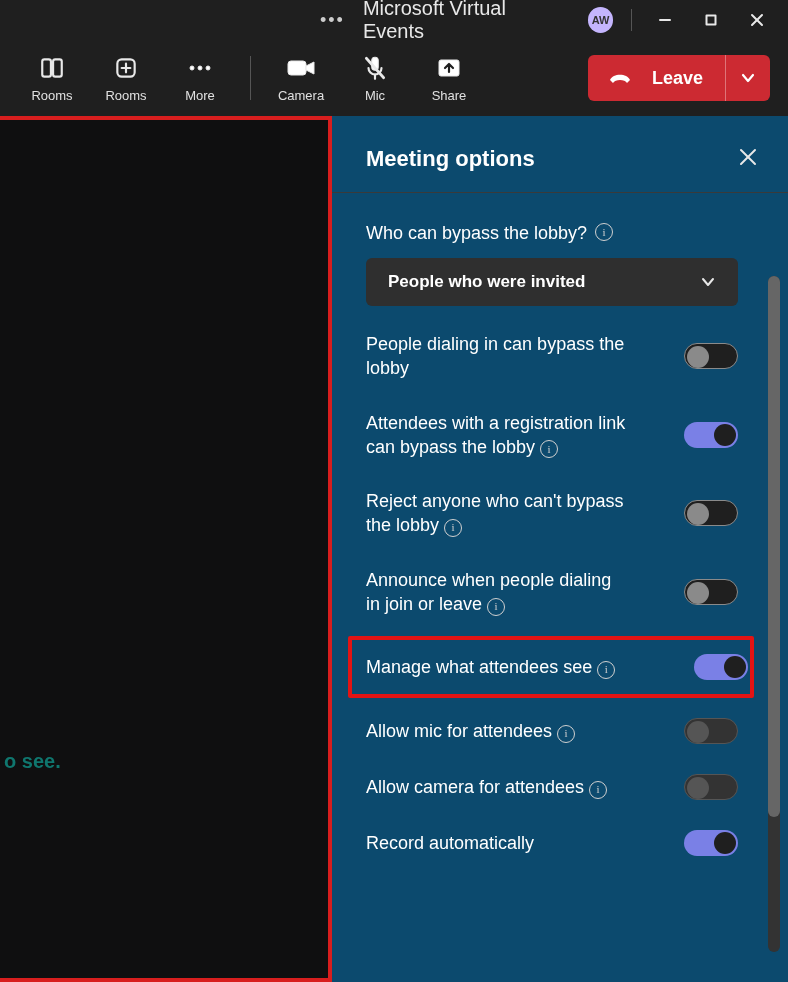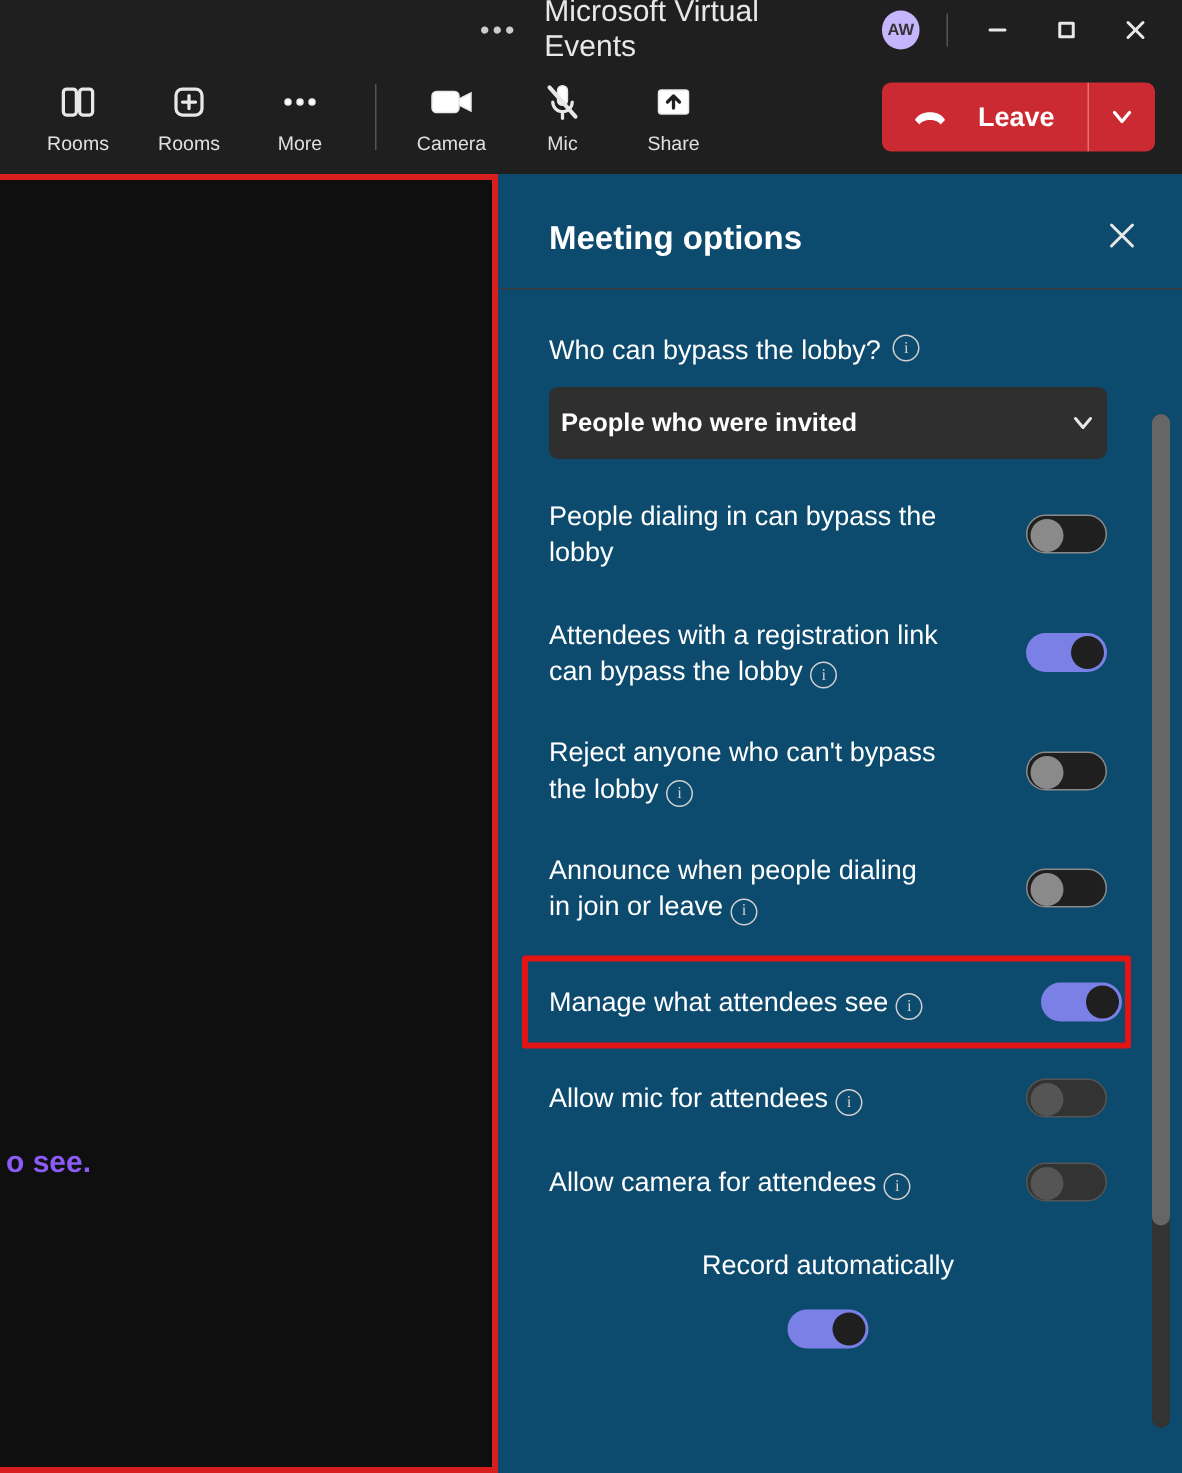--- a/index.html
+++ b/index.html
@@ -82,22 +82,22 @@
   }
   .stage {
     width: 332px;
     height: 100%;
     background:#0f0f10;
     border: 4px solid #d81e1e;
     border-left: none;
     position:relative;
   }
   .stage-text {
-    position:absolute; top: 644px; left: 4px;
-    color:#8b5cf6; font-size:20px; font-weight:700;
+    position:absolute; top: 630px; left: 4px;
+    color:#0f766e; font-size:20px; font-weight:700;
   }
 
   .panel {
     flex:1;
     background:#0c4a6e;
     display:flex; flex-direction:column;
     position:relative;
   }
   .panel-header {
     display:flex; align-items:center; justify-content:space-between;
@@ -120,21 +120,21 @@
   }
   .info-icon {
     width:18px; height:18px; border:1.5px solid #d0d0d0; border-radius:50%;
     display:inline-flex; align-items:center; justify-content:center;
     font-size:11px; color:#d0d0d0; font-family: Georgia, serif;
   }
 
   .dropdown {
     background:#2f2f2f; border-radius:6px; height:48px;
     display:flex; align-items:center; justify-content:space-between;
-    padding:0 8px; cursor:pointer; margin-bottom:26px;
+    padding:0 22px; cursor:pointer; margin-bottom:26px;
     font-size:17px; font-weight:600;
   }
   .dropdown svg { width:16px; height:16px; }
 
   .opt-row {
     display:flex; align-items:center; justify-content:space-between;
     gap:18px; margin-bottom:30px;
     font-size:18px; line-height:1.35;
   }
   .opt-row .label { max-width: 260px; display:block; }
@@ -357,21 +357,21 @@
           </div>
       </div>
 
       <div class="opt-row">
         <span class="label"><span class="lbl-line">Allow camera for attendees</span> <span class="info-icon">i</span></span>
         <div class="toggle disabled">
             <div class="knob"></div>
           </div>
       </div>
 
-      <div class="opt-row" style="margin-bottom:10px;flex-direction:column;">
+      <div class="opt-row" style="margin-bottom:10px;">
         <span class="label"><span class="lbl-line">Record automatically</span></span>
         <div class="toggle on">
             <div class="knob"></div>
           </div>
       </div>
 
     </div>
 
     <div class="scroll-track">
       <div class="scroll-thumb"></div>

